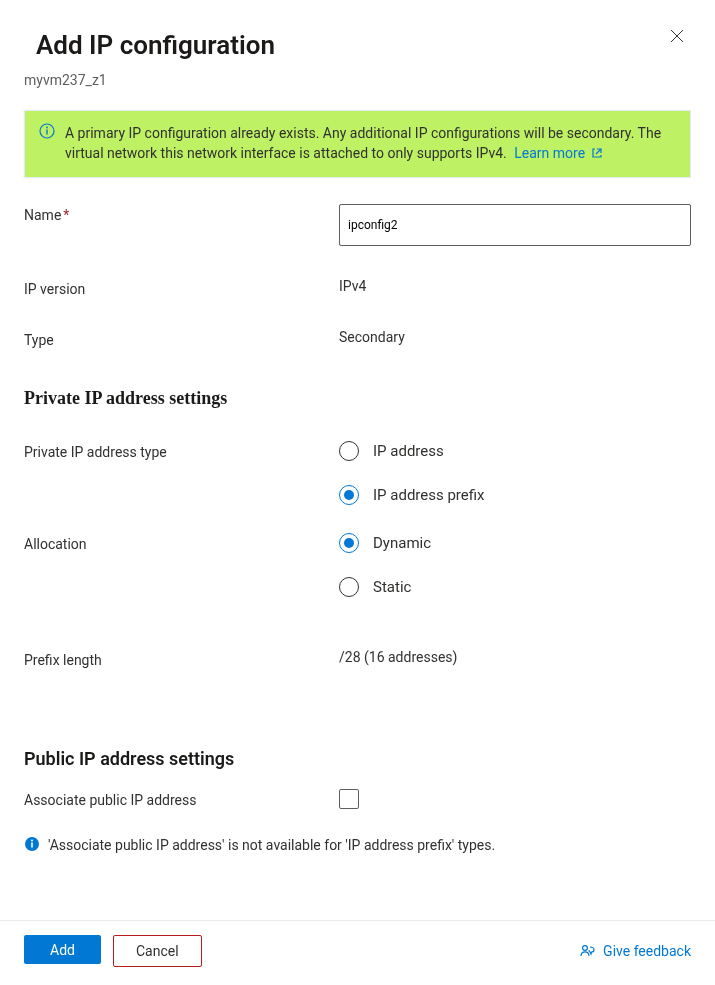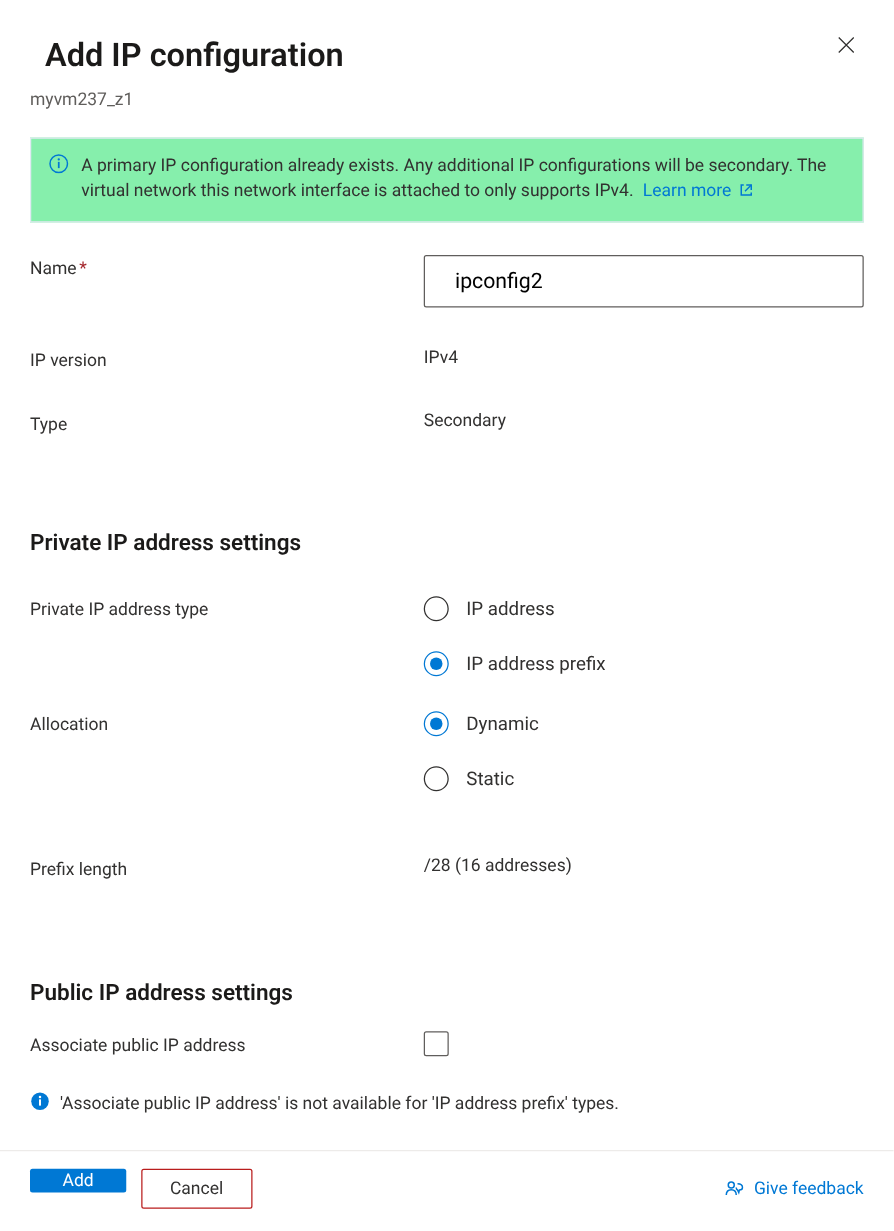--- a/index.html
+++ b/index.html
@@ -35,21 +35,21 @@
   }
   .close-btn {
     cursor: pointer;
     padding: 6px;
     margin-top: 4px;
   }
   .close-btn svg { display:block; }
 
   .info-box {
     margin-top: 22px;
-    background: #86efac;
+    background: #bef264;
     border: 1px solid #e1e9f2;
     padding: 12px 14px 12px 14px;
     display: flex;
     gap: 10px;
     line-height: 1.45;
   }
   .info-box .msg { flex:1; font-size:14px; color:#323130; }
   .info-box .msg a {
     color: #0078d4;
     text-decoration: none;
@@ -70,22 +70,22 @@
   .form-row > .val {
     flex:1;
     font-size:14px;
   }
   .req { color:#a4262c; margin-left:2px; }
 
   input.text-input {
     width: 100%;
     height: 42px;
     border: 1px solid #605e5c;
-    padding: 4px 24px;
-    font-size: 17px;
+    padding: 4px 8px;
+    font-size: 12px;
     font-family: inherit;
     outline: none;
     border-radius: 2px;
   }
 
   .section-title {
     font-size: 18px;
     font-weight: 600;
     color: #1b1a19;
   }
@@ -124,21 +124,21 @@
     display:flex; align-items:center; justify-content:space-between;
     background:#ffffff;
   }
   .footer .btns { display:flex; gap:12px; }
   .footer-spacer { height: 80px; }
 
   button.primary {
     background:#0078d4;
     color:#ffffff;
     border:none;
-    height:19px;
+    height:29px;
     padding: 0 26px;
     font-size:14px;
     font-family:inherit;
     cursor:pointer;
     border-radius:2px;
   }
   button.secondary {
     background:#ffffff;
     color:#323130;
     border:1px solid #b91c1c;
@@ -211,21 +211,21 @@
   <div class="form-row" style="margin-top:32px;">
     <div class="lbl">IP version</div>
     <div class="val">IPv4</div>
   </div>
 
   <div class="form-row" style="margin-top:32px;">
     <div class="lbl">Type</div>
     <div class="val">Secondary</div>
   </div>
 
-  <div class="section-title" style="margin-top:76px;">Private IP address settings</div>
+  <div class="section-title" style="margin-top:40px;font-family:Liberation Serif, serif;">Private IP address settings</div>
 
   <div class="form-row" style="margin-top:32px;">
     <div class="lbl">Private IP address type</div>
     <div class="val">
       <div class="radio-group">
         <div class="radio-item">
           <span class="radio-circle"></span>
           <span>IP address</span>
         </div>
         <div class="radio-item">

